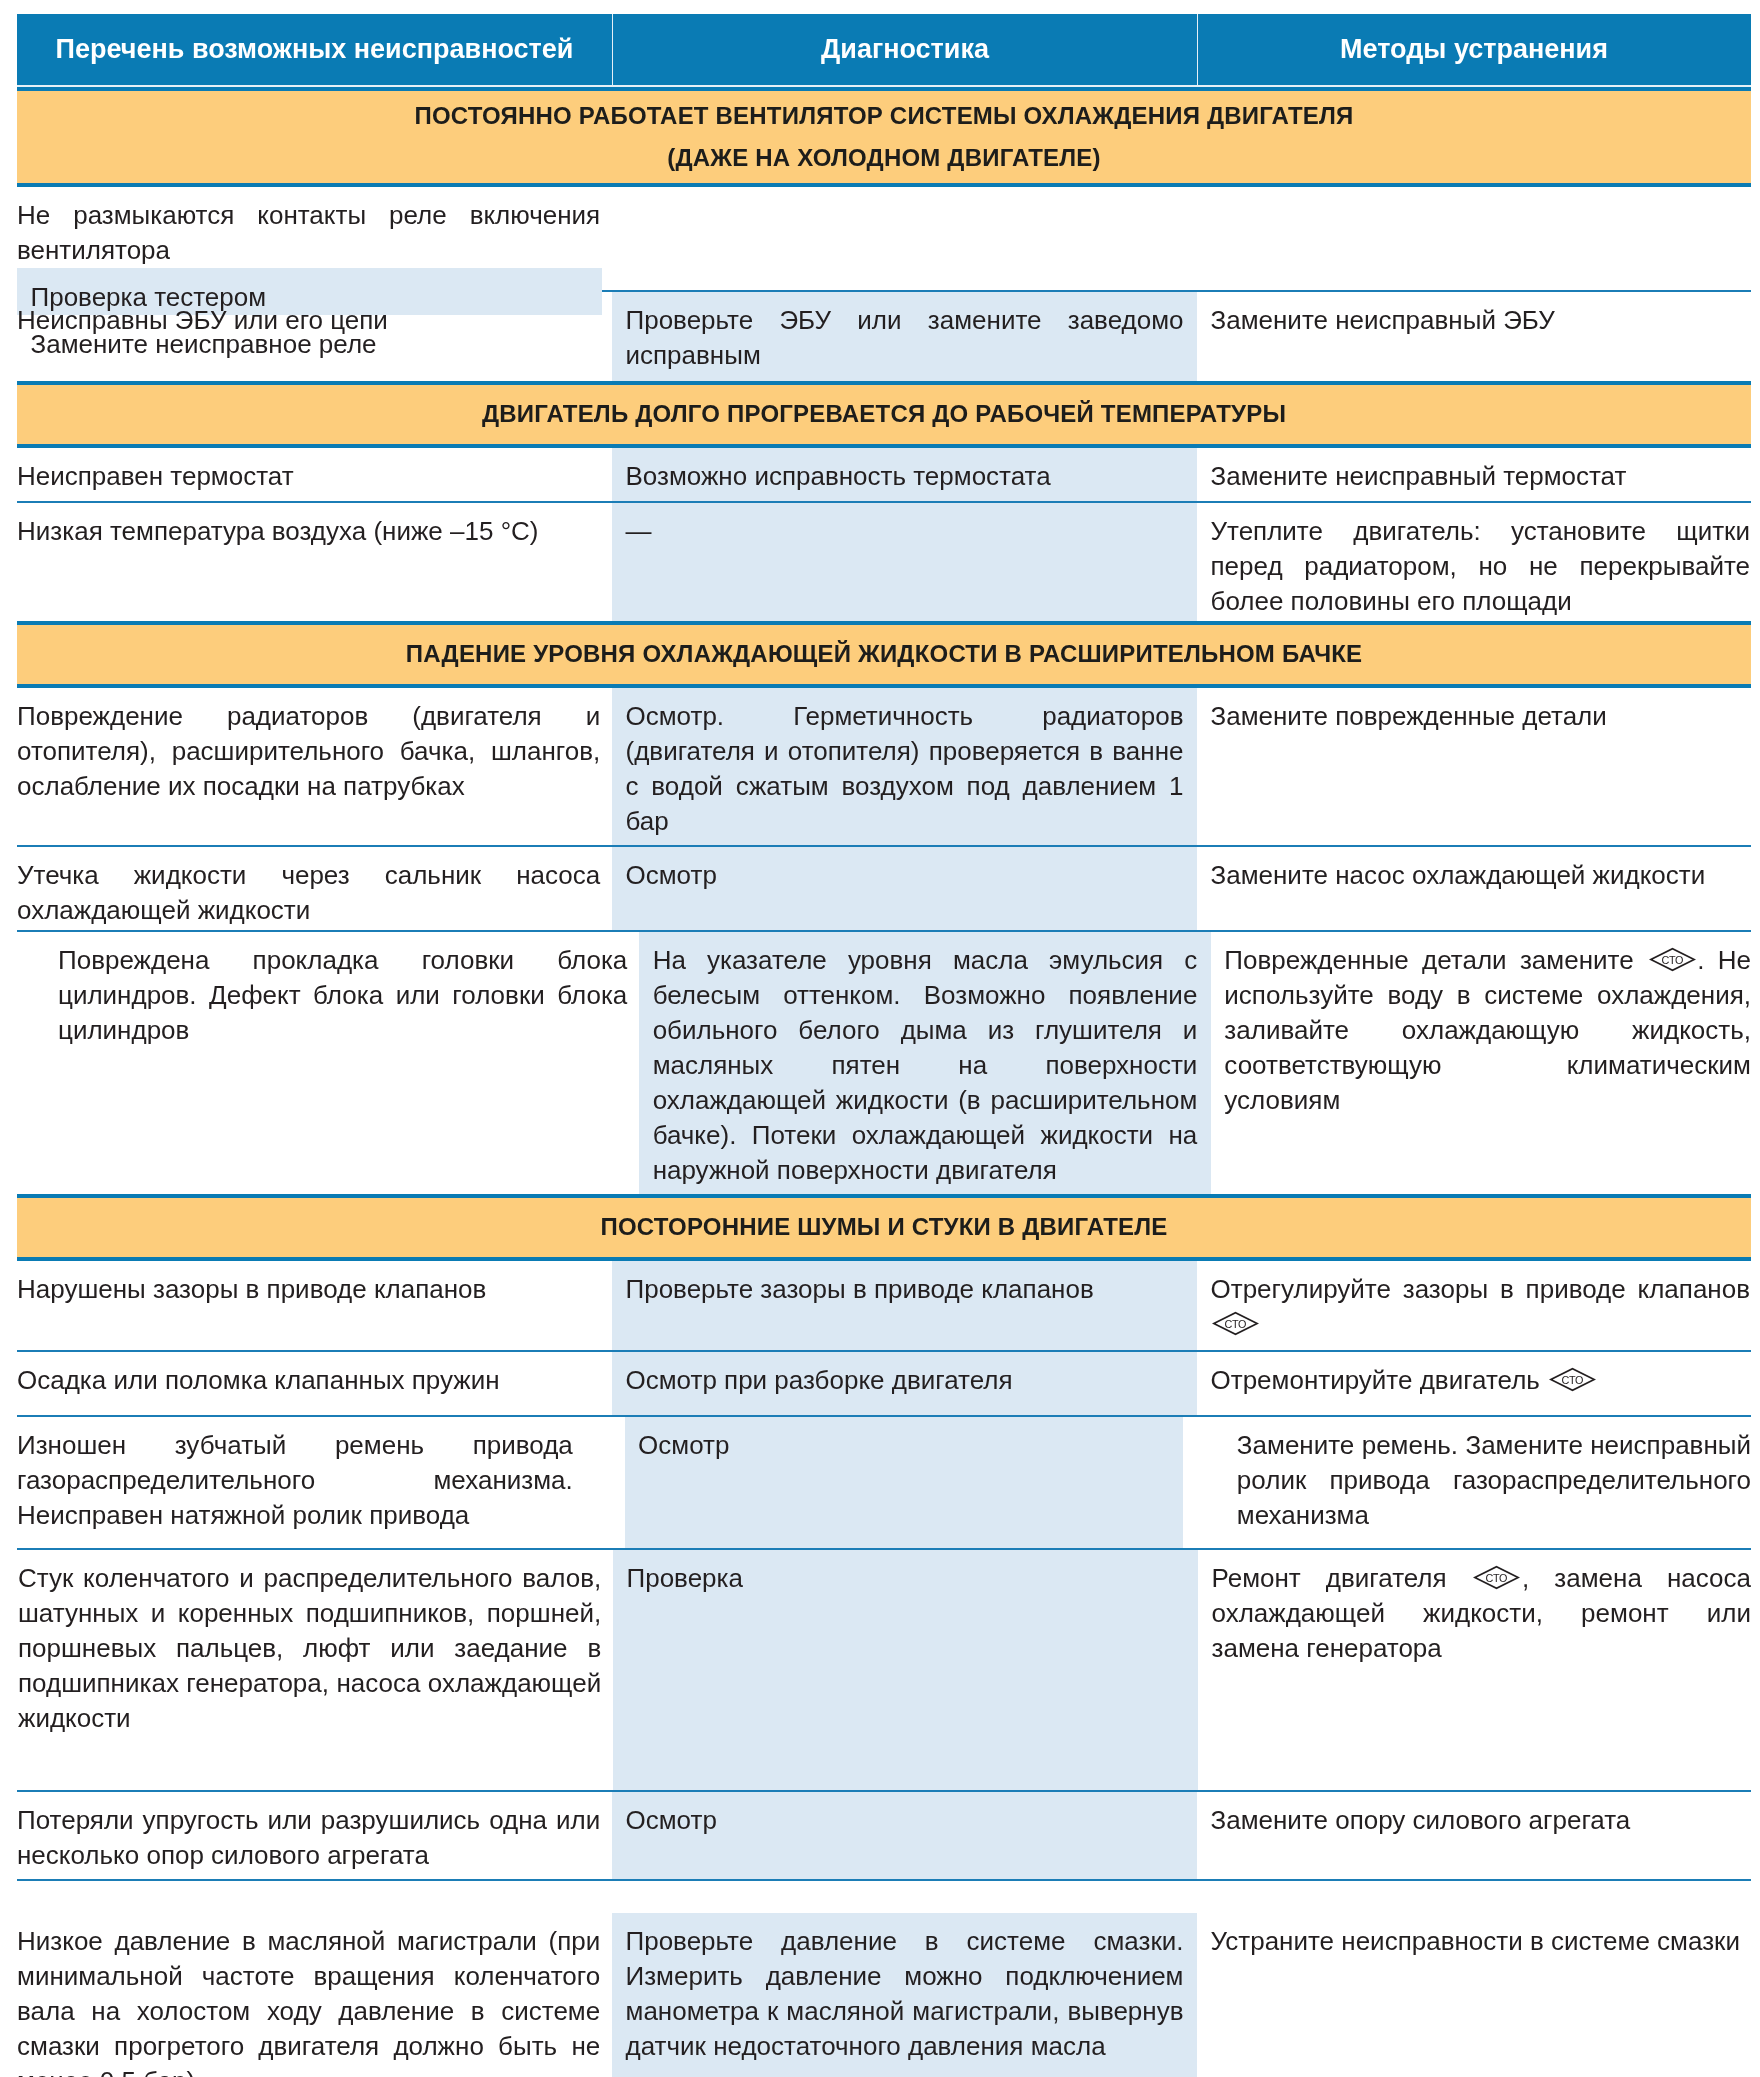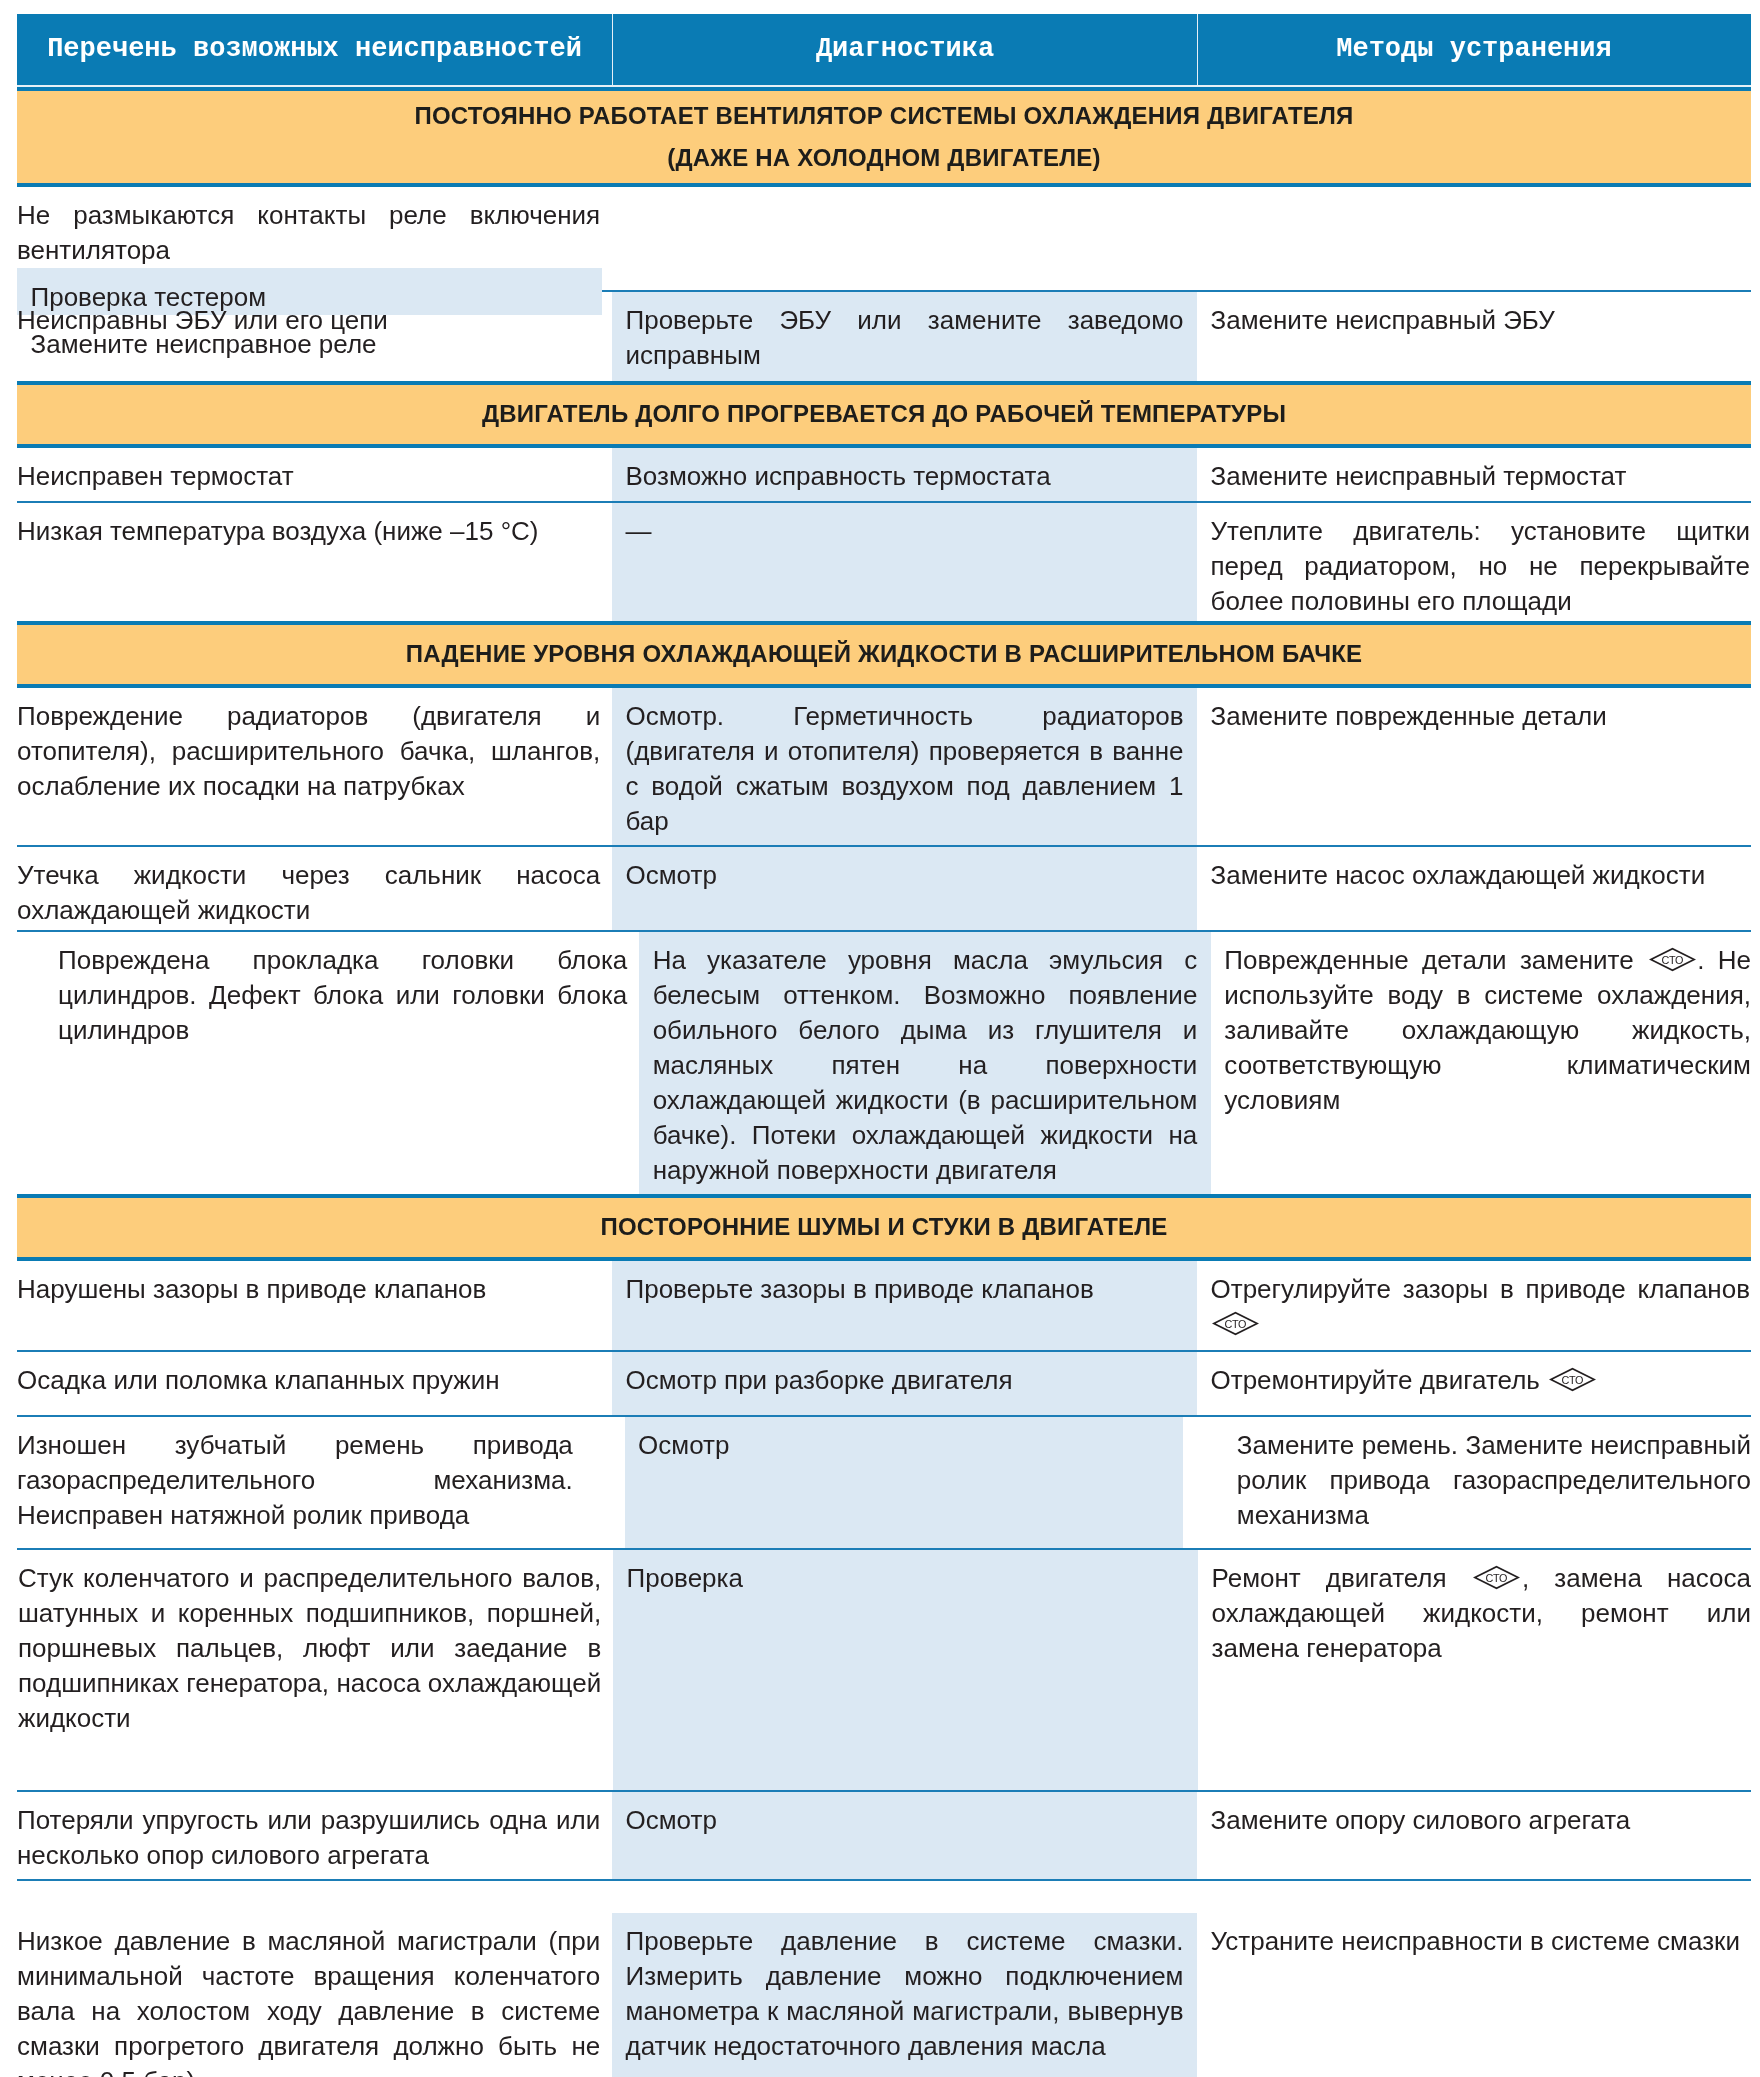--- a/index.html
+++ b/index.html
@@ -1,21 +1,21 @@
 <!DOCTYPE html>
 <html style="font-size:13.5px"><head>
 <meta charset="utf-8">
 <style>
   html, body { margin: 0; padding: 0; background: #ffffff; }
   body { width: 1761px; height: 2077px; position: relative; overflow: hidden;
          font-family: "Liberation Sans", sans-serif; color: #231f20; }
   #table { position: absolute; left: 17px; top: 13.5px; width: 1734px; }
   .hdr { display: flex; height: 71px; background: #0a7bb4; color: #fff;
          font-weight: bold; font-size: 27px; border-bottom: 2.5px solid #e6f0f7; }
-  .hdr .hc { display: flex; align-items: center; justify-content: center; box-sizing: border-box; font-family: Liberation Mono, monospace; }
+  .hdr .hc { display: flex; align-items: center; justify-content: center; box-sizing: border-box; }
   .hdr .hc + .hc { border-left: 1.7px solid #e6f0f7; }
   .c1 { width: 595px; }
   .c2 { width: 585px; }
   .c3 { width: 553px; }
   .sec { background: #fdcd7c; border-top: 4.2px solid #0a7bb4; border-bottom: 4.2px solid #0a7bb4;
          font-weight: bold; font-size: 24px; text-align: center; line-height: 42px;
          box-sizing: border-box; display: flex; flex-direction: column; justify-content: center;
          color: #1d1d1b; letter-spacing: 0.2px; }
   .row { display: flex; box-sizing: border-box; border-bottom: 2.5px solid #1b7db6; }
   .row.last { border-bottom: none; }

